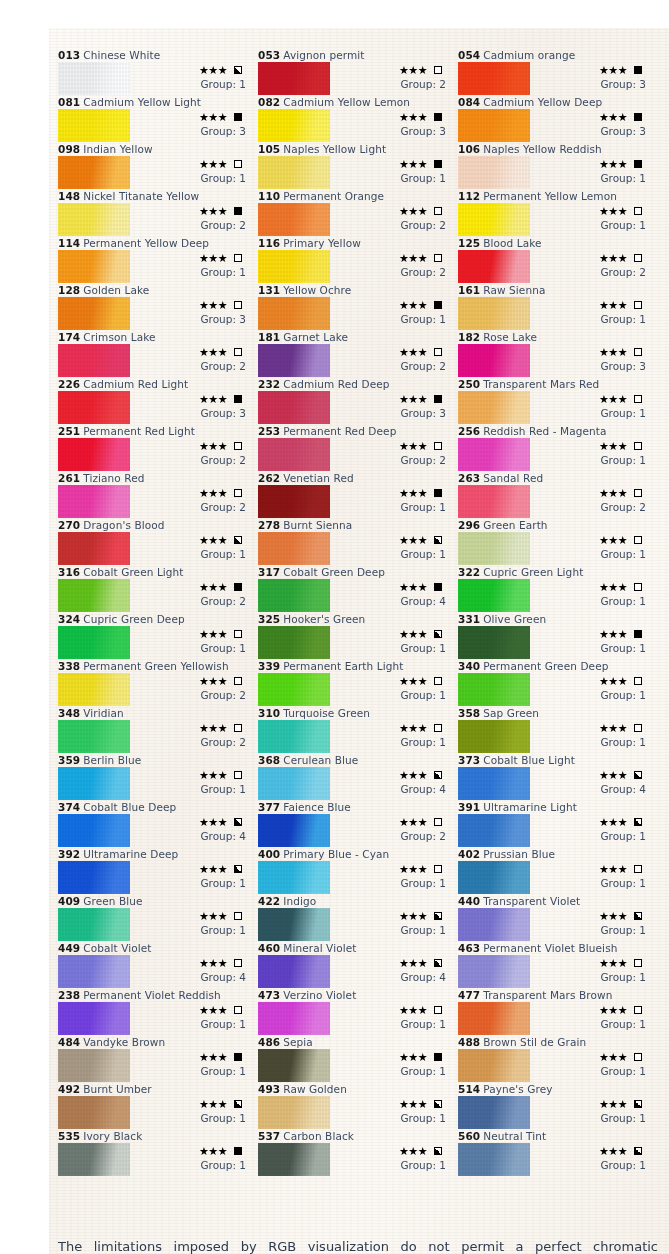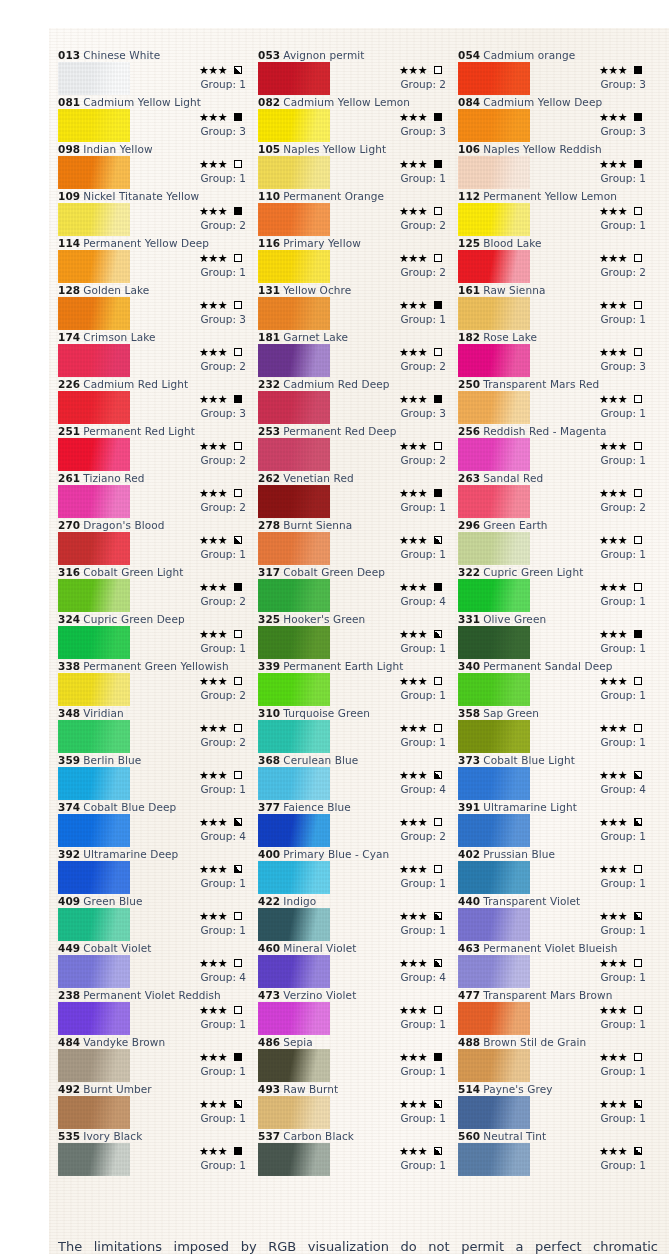--- a/index.html
+++ b/index.html
@@ -319,21 +319,21 @@
                 <span class="stars">★★★</span>
                 <span class="permanence perm-full"></span>
               </div>
               <div class="group-line">Group: 1</div>
             </div>
           </div>
         </div>
       </div>
       <div class="row">
         <div class="cell">
-          <div class="cell-title"><span class="code">109</span><span class="pname">Nickel Titanate Yellow</span></div>
+          <div class="cell-title"><span class="code">148</span><span class="pname">Nickel Titanate Yellow</span></div>
           <div class="cell-body">
             <div class="swatch" style="background: linear-gradient(100deg, rgb(246, 230, 74) 0%, rgb(246, 230, 74) 46%, rgb(250, 240, 160) 78%, rgb(250, 240, 160) 100%);">
               <div class="grain"></div>
             </div>
             <div class="meta">
               <div class="stars-line">
                 <span class="stars">★★★</span>
                 <span class="permanence perm-full"></span>
               </div>
               <div class="group-line">Group: 2</div>
@@ -819,21 +819,21 @@
             <div class="meta">
               <div class="stars-line">
                 <span class="stars">★★★</span>
                 <span class="permanence perm-empty"></span>
               </div>
               <div class="group-line">Group: 1</div>
             </div>
           </div>
         </div>
         <div class="cell">
-          <div class="cell-title"><span class="code">340</span><span class="pname">Permanent Sandal Deep</span></div>
+          <div class="cell-title"><span class="code">340</span><span class="pname">Permanent Green Deep</span></div>
           <div class="cell-body">
             <div class="swatch" style="background: linear-gradient(100deg, rgb(76, 204, 30) 0%, rgb(76, 204, 30) 46%, rgb(106, 216, 64) 78%, rgb(106, 216, 64) 100%);">
               <div class="grain"></div>
             </div>
             <div class="meta">
               <div class="stars-line">
                 <span class="stars">★★★</span>
                 <span class="permanence perm-empty"></span>
               </div>
               <div class="group-line">Group: 1</div>
@@ -1227,21 +1227,21 @@
             <div class="meta">
               <div class="stars-line">
                 <span class="stars">★★★</span>
                 <span class="permanence perm-half"></span>
               </div>
               <div class="group-line">Group: 1</div>
             </div>
           </div>
         </div>
         <div class="cell">
-          <div class="cell-title"><span class="code">493</span><span class="pname">Raw Burnt</span></div>
+          <div class="cell-title"><span class="code">493</span><span class="pname">Raw Golden</span></div>
           <div class="cell-body">
             <div class="swatch" style="background: linear-gradient(100deg, rgb(224, 188, 120) 0%, rgb(224, 188, 120) 46%, rgb(240, 220, 176) 78%, rgb(240, 220, 176) 100%);">
               <div class="grain"></div>
             </div>
             <div class="meta">
               <div class="stars-line">
                 <span class="stars">★★★</span>
                 <span class="permanence perm-half"></span>
               </div>
               <div class="group-line">Group: 1</div>

